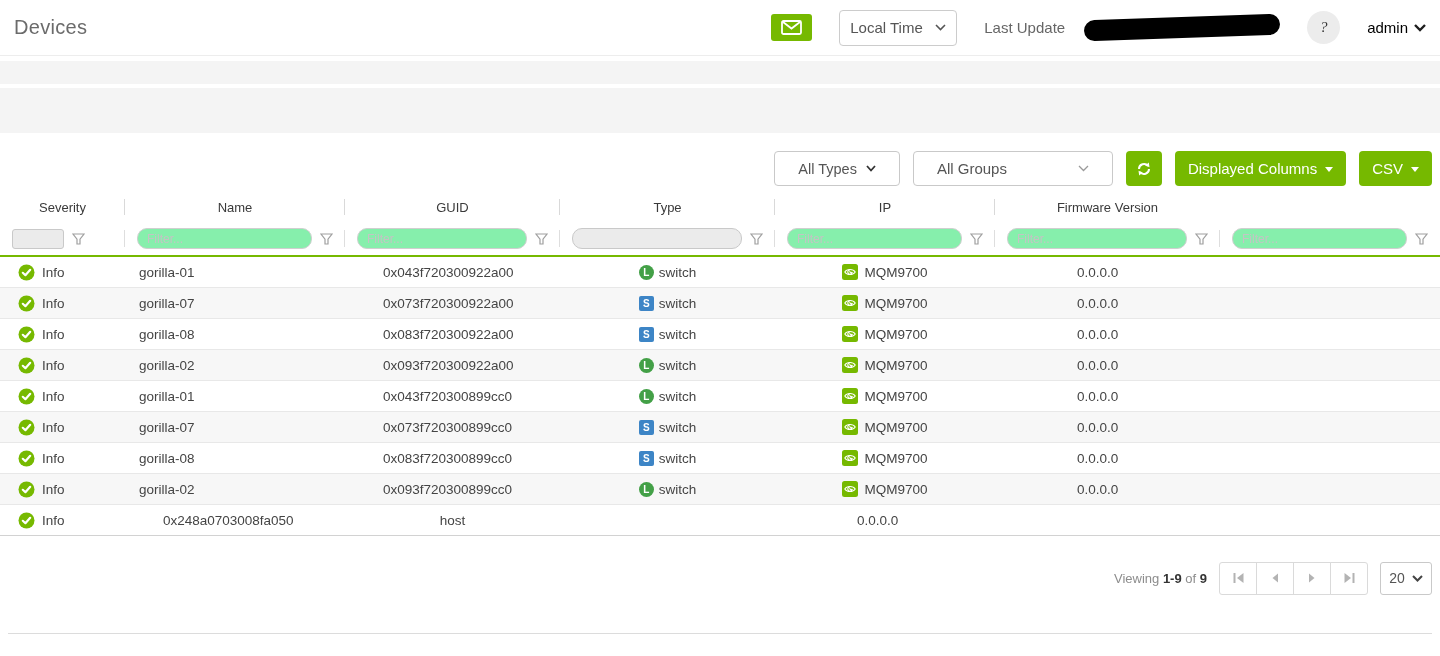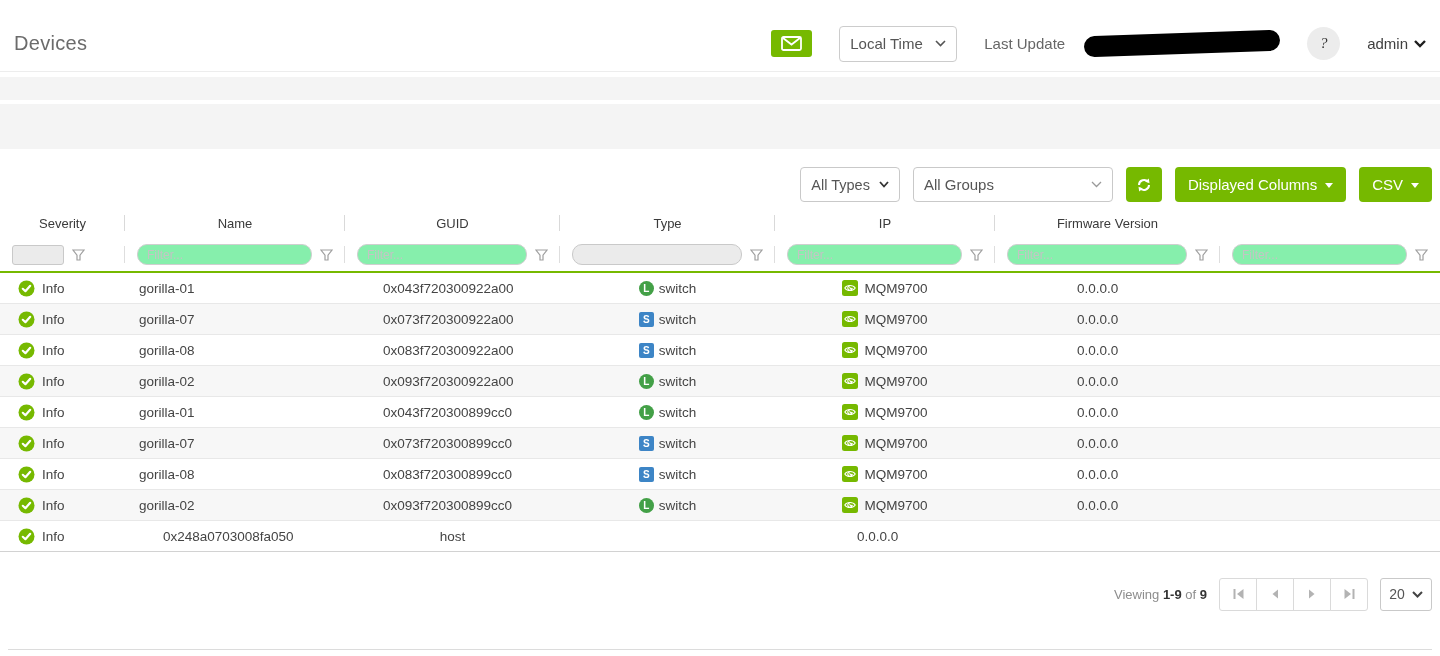--- a/index.html
+++ b/index.html
@@ -1,45 +1,45 @@
 <!DOCTYPE html>
 <html><head>
 <meta charset="utf-8">
 <style>
   * { box-sizing: border-box; margin: 0; padding: 0; }
   html, body { width: 1440px; height: 656px; background: #fff; overflow: hidden;
     font-family: "Liberation Sans", sans-serif; }
 
   
   .top-header { height: 56px; border-bottom: 1px solid #ededed; display: flex;
-    align-items: center; justify-content: space-between; padding: 0 14px; background: #fff; margin-top: 16px; }
+    align-items: center; justify-content: space-between; padding: 0 14px; background: #fff; }
   .page-title { font-size: 20px; color: #6b6b6b; font-weight: 400; letter-spacing: .3px; }
   .hdr-right { display: flex; align-items: center; gap: 27px; }
   .mail-btn { width: 41px; height: 27px; background: #76b900; border-radius: 3px;
     display: flex; align-items: center; justify-content: center; cursor: pointer; }
   .tz-select { height: 36px; min-width: 118px; border: 1px solid #ccc; border-radius: 4px;
     display: flex; align-items: center; justify-content: space-between; gap: 10px;
     padding: 0 10px; color: #555; font-size: 15px; background: #fff; cursor: pointer; }
   .last-update { font-size: 15px; color: #666; white-space: nowrap; }
   .redact-blob { width: 196px; height: 21px; background: #000; border-radius: 12px;
     transform: rotate(-2deg); margin-left: -8px; }
   .help-circle { width: 33px; height: 33px; border-radius: 50%; background: #ececec;
     display: flex; align-items: center; justify-content: center; font-style: italic;
     font-size: 15px; color: #333; cursor: pointer; font-family: "Liberation Serif", serif; }
-  .user-menu { display: flex; align-items: center; gap: 6px; font-size: 15px; color: #404040; cursor: pointer; }
+  .user-menu { display: flex; align-items: center; gap: 6px; font-size: 15px; color: #000000; cursor: pointer; }
 
   
   .band1 { margin-top: 5px; height: 23px; background: #f4f4f4; }
   .band2 { margin-top: 4px; height: 45px; background: #f4f4f4; }
 
   
   .toolbar-row { margin-top: 18px; height: 35px; display: flex; justify-content: flex-end;
     align-items: stretch; gap: 13px; padding-right: 8px; }
   .sel-box { border: 1px solid #c9c9c9; border-radius: 4px; background: #fff;
-    display: flex; align-items: center; padding: 0 10px; gap: 9px; color: #555;
+    display: flex; align-items: center; padding: 0 23px; gap: 9px; color: #555;
     font-size: 14.5px; cursor: pointer; }
   .sel-wide { width: 200px; justify-content: space-between; font-size: 15px; }
   .green-btn { background: #76b900; border: none; border-radius: 4px; color: #fff;
     font-size: 15px; display: flex; align-items: center; justify-content: center;
     gap: 8px; padding: 0 13px; cursor: pointer; font-family: inherit; }
   .refresh-btn { width: 36px; padding: 0; }
   .caret-down { width: 0; height: 0; border-left: 4px solid transparent;
     border-right: 4px solid transparent; border-top: 5px solid #fff; margin-top: 2px; }
 
   

